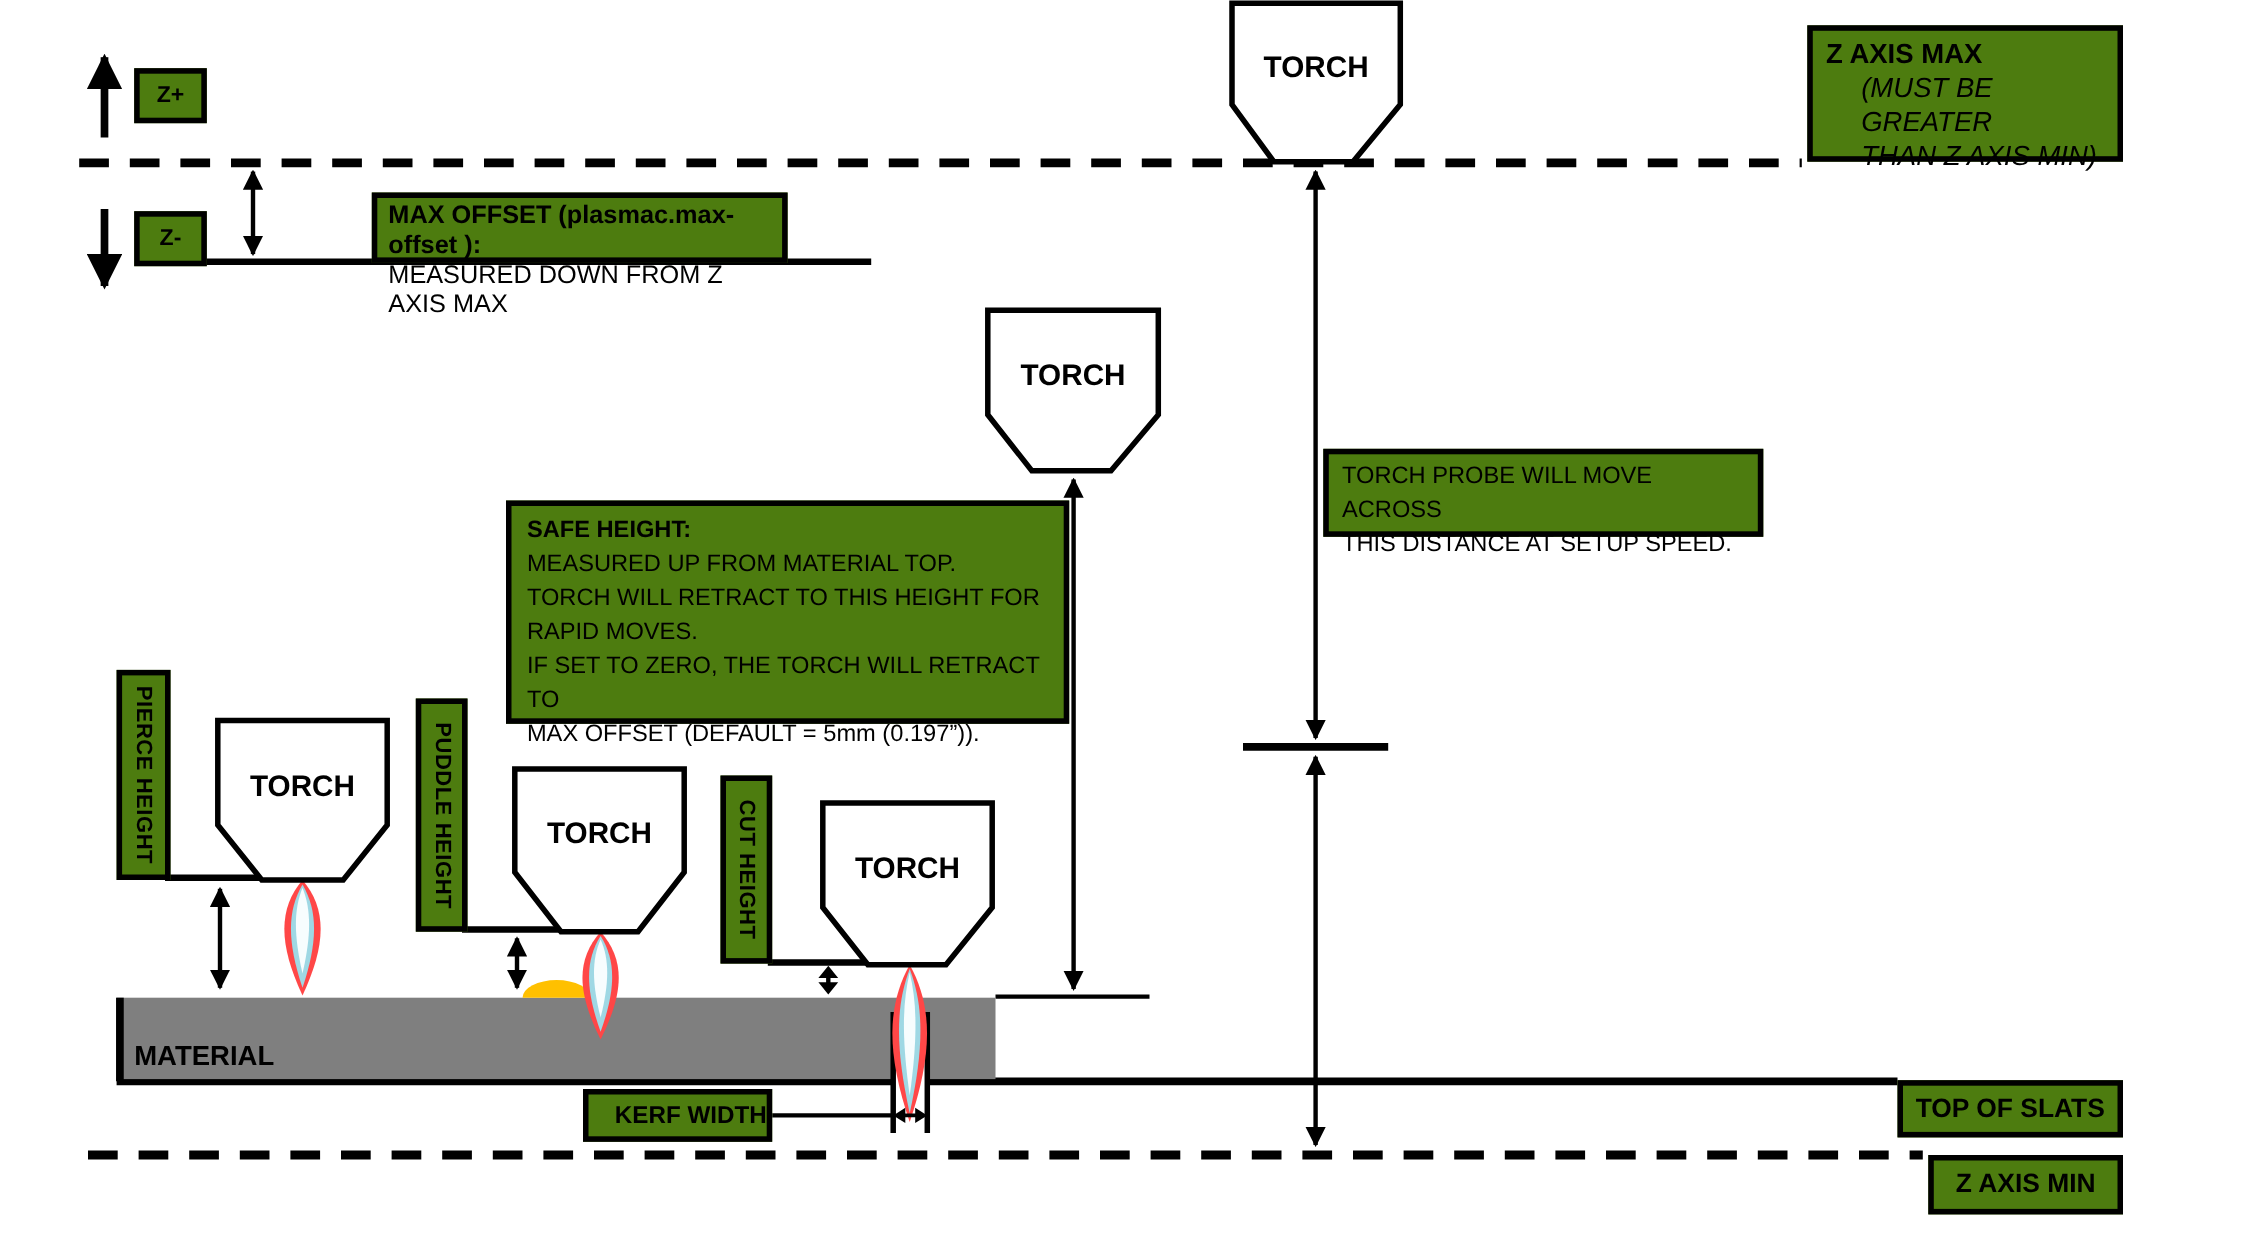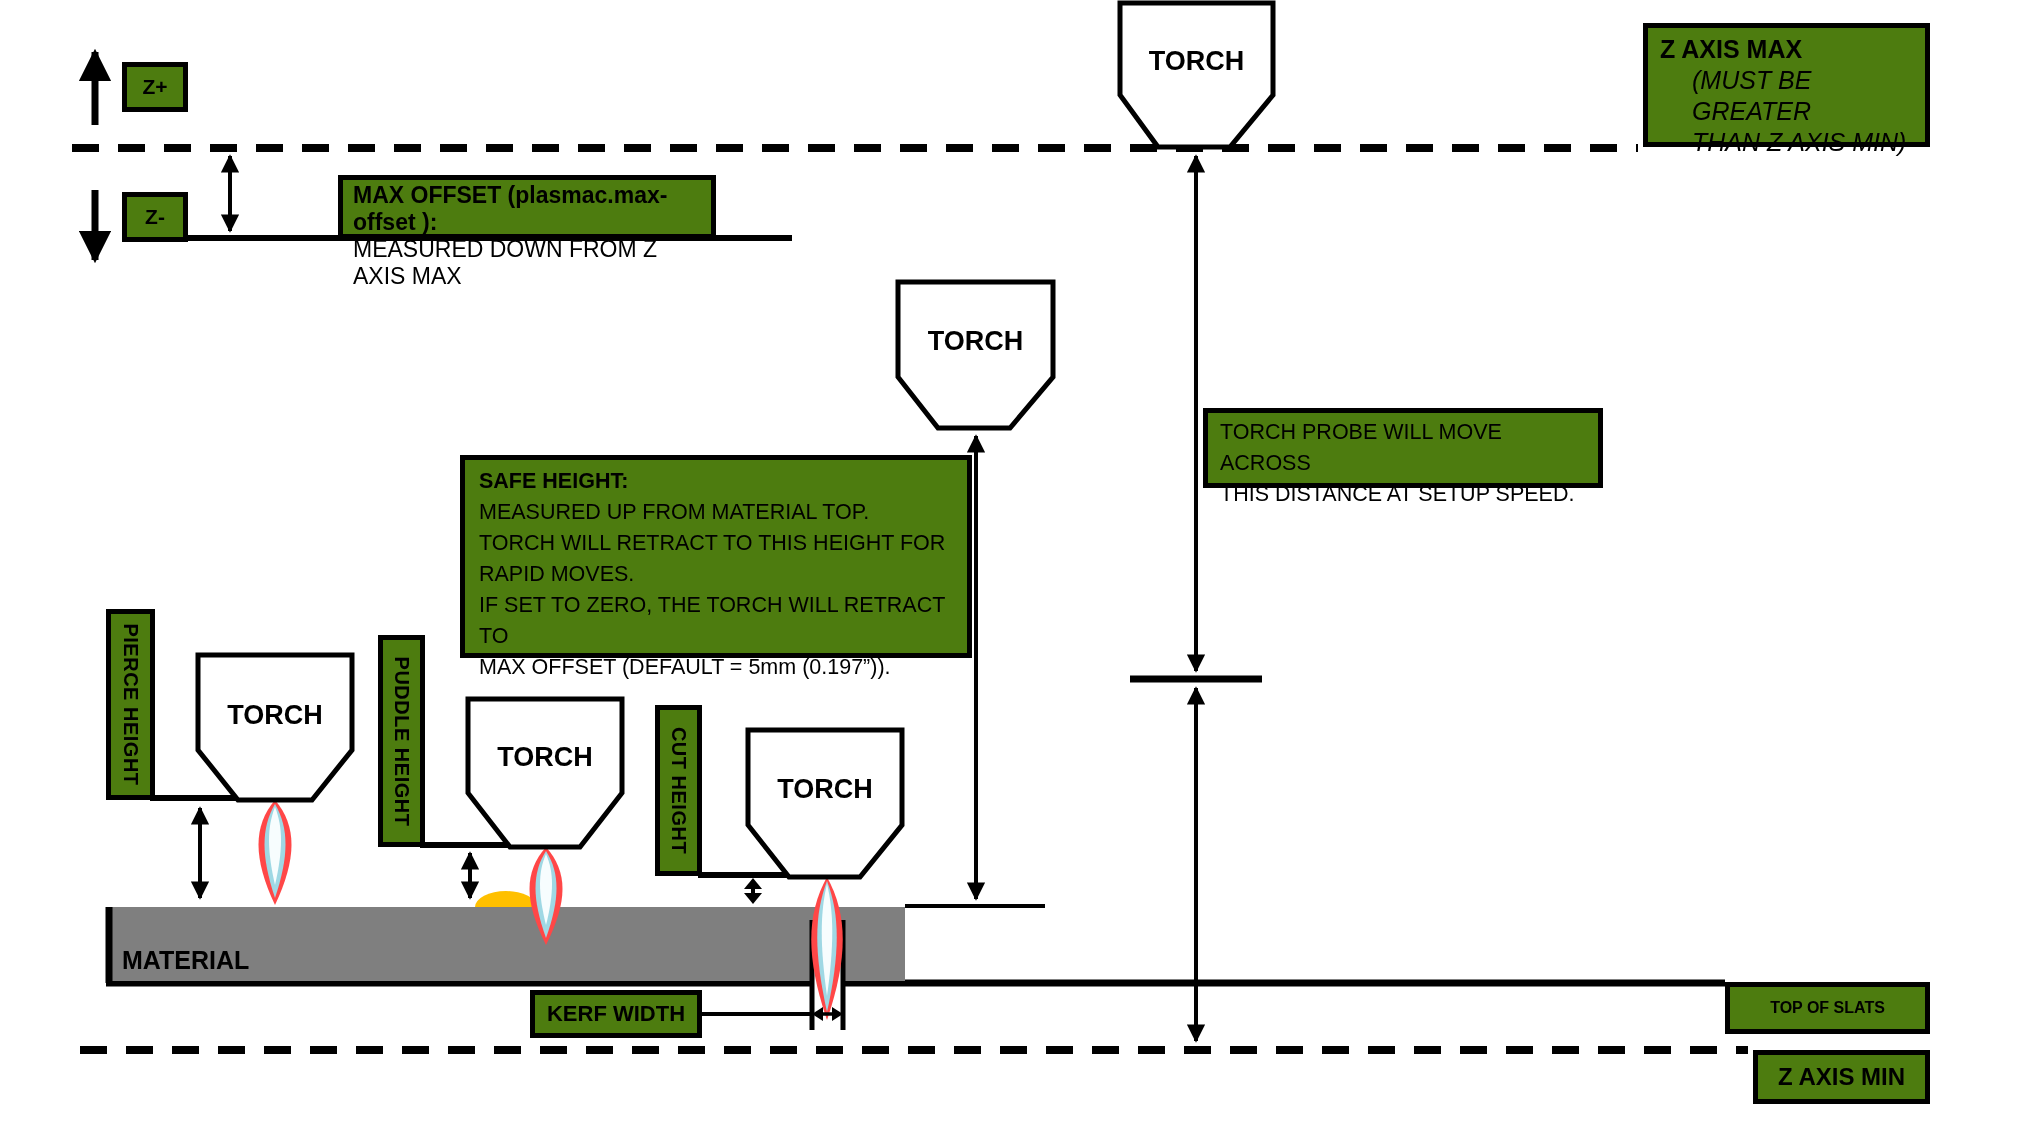--- a/index.html
+++ b/index.html
@@ -143,25 +143,25 @@
   </div>
 
   <span class="tlabel" style="left:1120px; top:46px; width:153px;">TORCH</span>
   <span class="tlabel" style="left:898px; top:326px; width:155px;">TORCH</span>
   <span class="tlabel" style="left:198px; top:700px; width:154px;">TORCH</span>
   <span class="tlabel" style="left:468px; top:742px; width:154px;">TORCH</span>
   <span class="tlabel" style="left:748px; top:774px; width:154px;">TORCH</span>
 
   <span class="lbl b" style="left:122px; top:946px; font-size:25px;">MATERIAL</span>
 
-  <div class="box center" style="left:530px; top:990px; width:172px; height:48px;">
+  <div class="box center" style="left:530px; top:990px; width:172px; height:48px;justify-content:flex-end;">
     <span class="b" style="font-size:22px;">KERF WIDTH</span>
   </div>
 
   <div class="box center" style="left:1725px; top:982px; width:205px; height:52px;">
-    <span class="b" style="font-size:16px;">TOP OF SLATS</span>
+    <span class="b" style="font-size:24px;">TOP OF SLATS</span>
   </div>
 
   <div class="box center" style="left:1753px; top:1050px; width:177px; height:54px;">
     <span class="b" style="font-size:24px;">Z AXIS MIN</span>
   </div>
 
 </div>
 
 </body></html>

